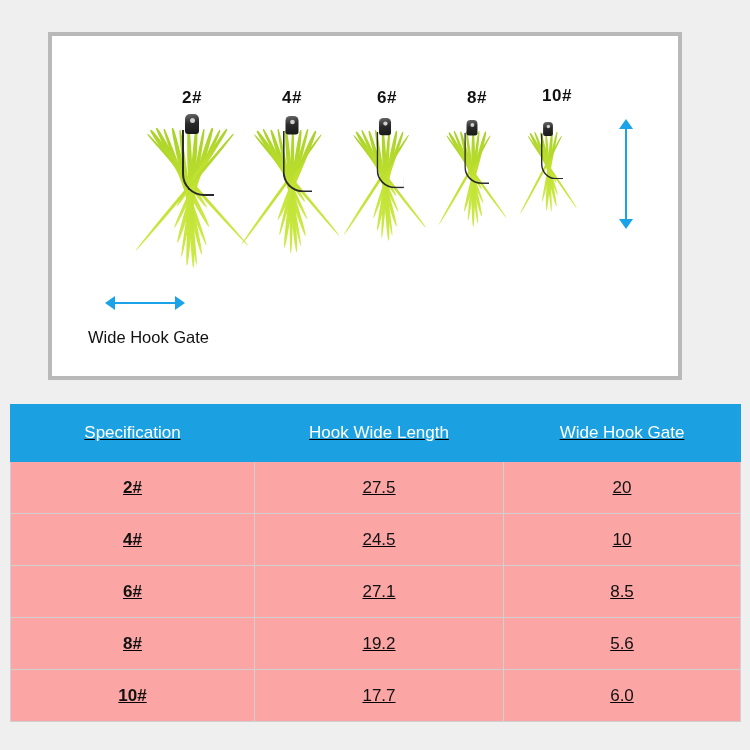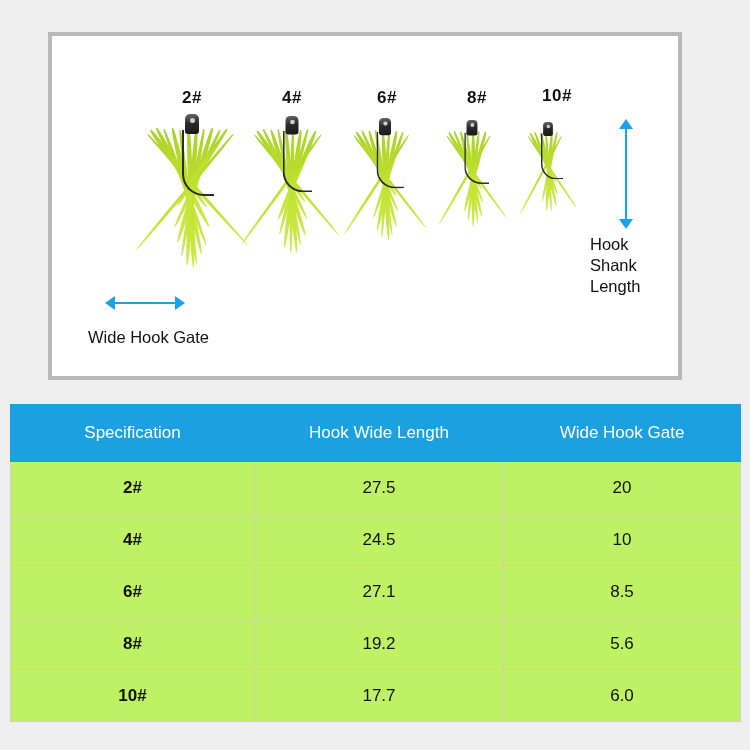--- a/index.html
+++ b/index.html
@@ -170,22 +170,23 @@
     color: #111;
   }
 
   
   .spec-table {
     position: absolute;
     left: 10px;
     top: 404px;
     width: 730px;
     border-collapse: collapse;
-    background: #bef264;
+    background: #fca5a5;
     table-layout: fixed;
+    text-decoration: underline;
   }
   .spec-table th,
   .spec-table td {
     border: 1px solid #d0d0d0;
     text-align: center;
     color: #111;
   }
   .spec-table th {
     background: #1ba1e2;
     color: #ffffff;
@@ -301,25 +302,20 @@
           <span class="strand" style="width:5px;height:108px;transform:translate(-13px,1px) rotate(-12deg);"></span>
           <span class="strand" style="width:4px;height:114px;transform:translate(-5px,0px) rotate(-4deg);"></span>
           <span class="strand" style="width:5px;height:112px;transform:translate(3px,1px) rotate(4deg);"></span>
           <span class="strand" style="width:4px;height:102px;transform:translate(11px,0px) rotate(12deg);"></span>
           <span class="strand" style="width:3px;height:124px;transform:translate(-30px,6px) rotate(-34deg);"></span>
           <span class="strand" style="width:3px;height:126px;transform:translate(18px,6px) rotate(28deg);"></span>
         </div>
       </div>
 
       <div class="hsl-arrow"></div>
-      <div class="hsl-caption">
-        <div>Hook</div>
-        <div>Shank</div>
-        <div>Length</div>
-      </div>
 
       <div class="whg-arrow"></div>
       <div class="whg-caption">Wide Hook Gate</div>
 
     </div>
   </div>
 
   <table class="spec-table">
     <colgroup>
       <col style="width:244px">

